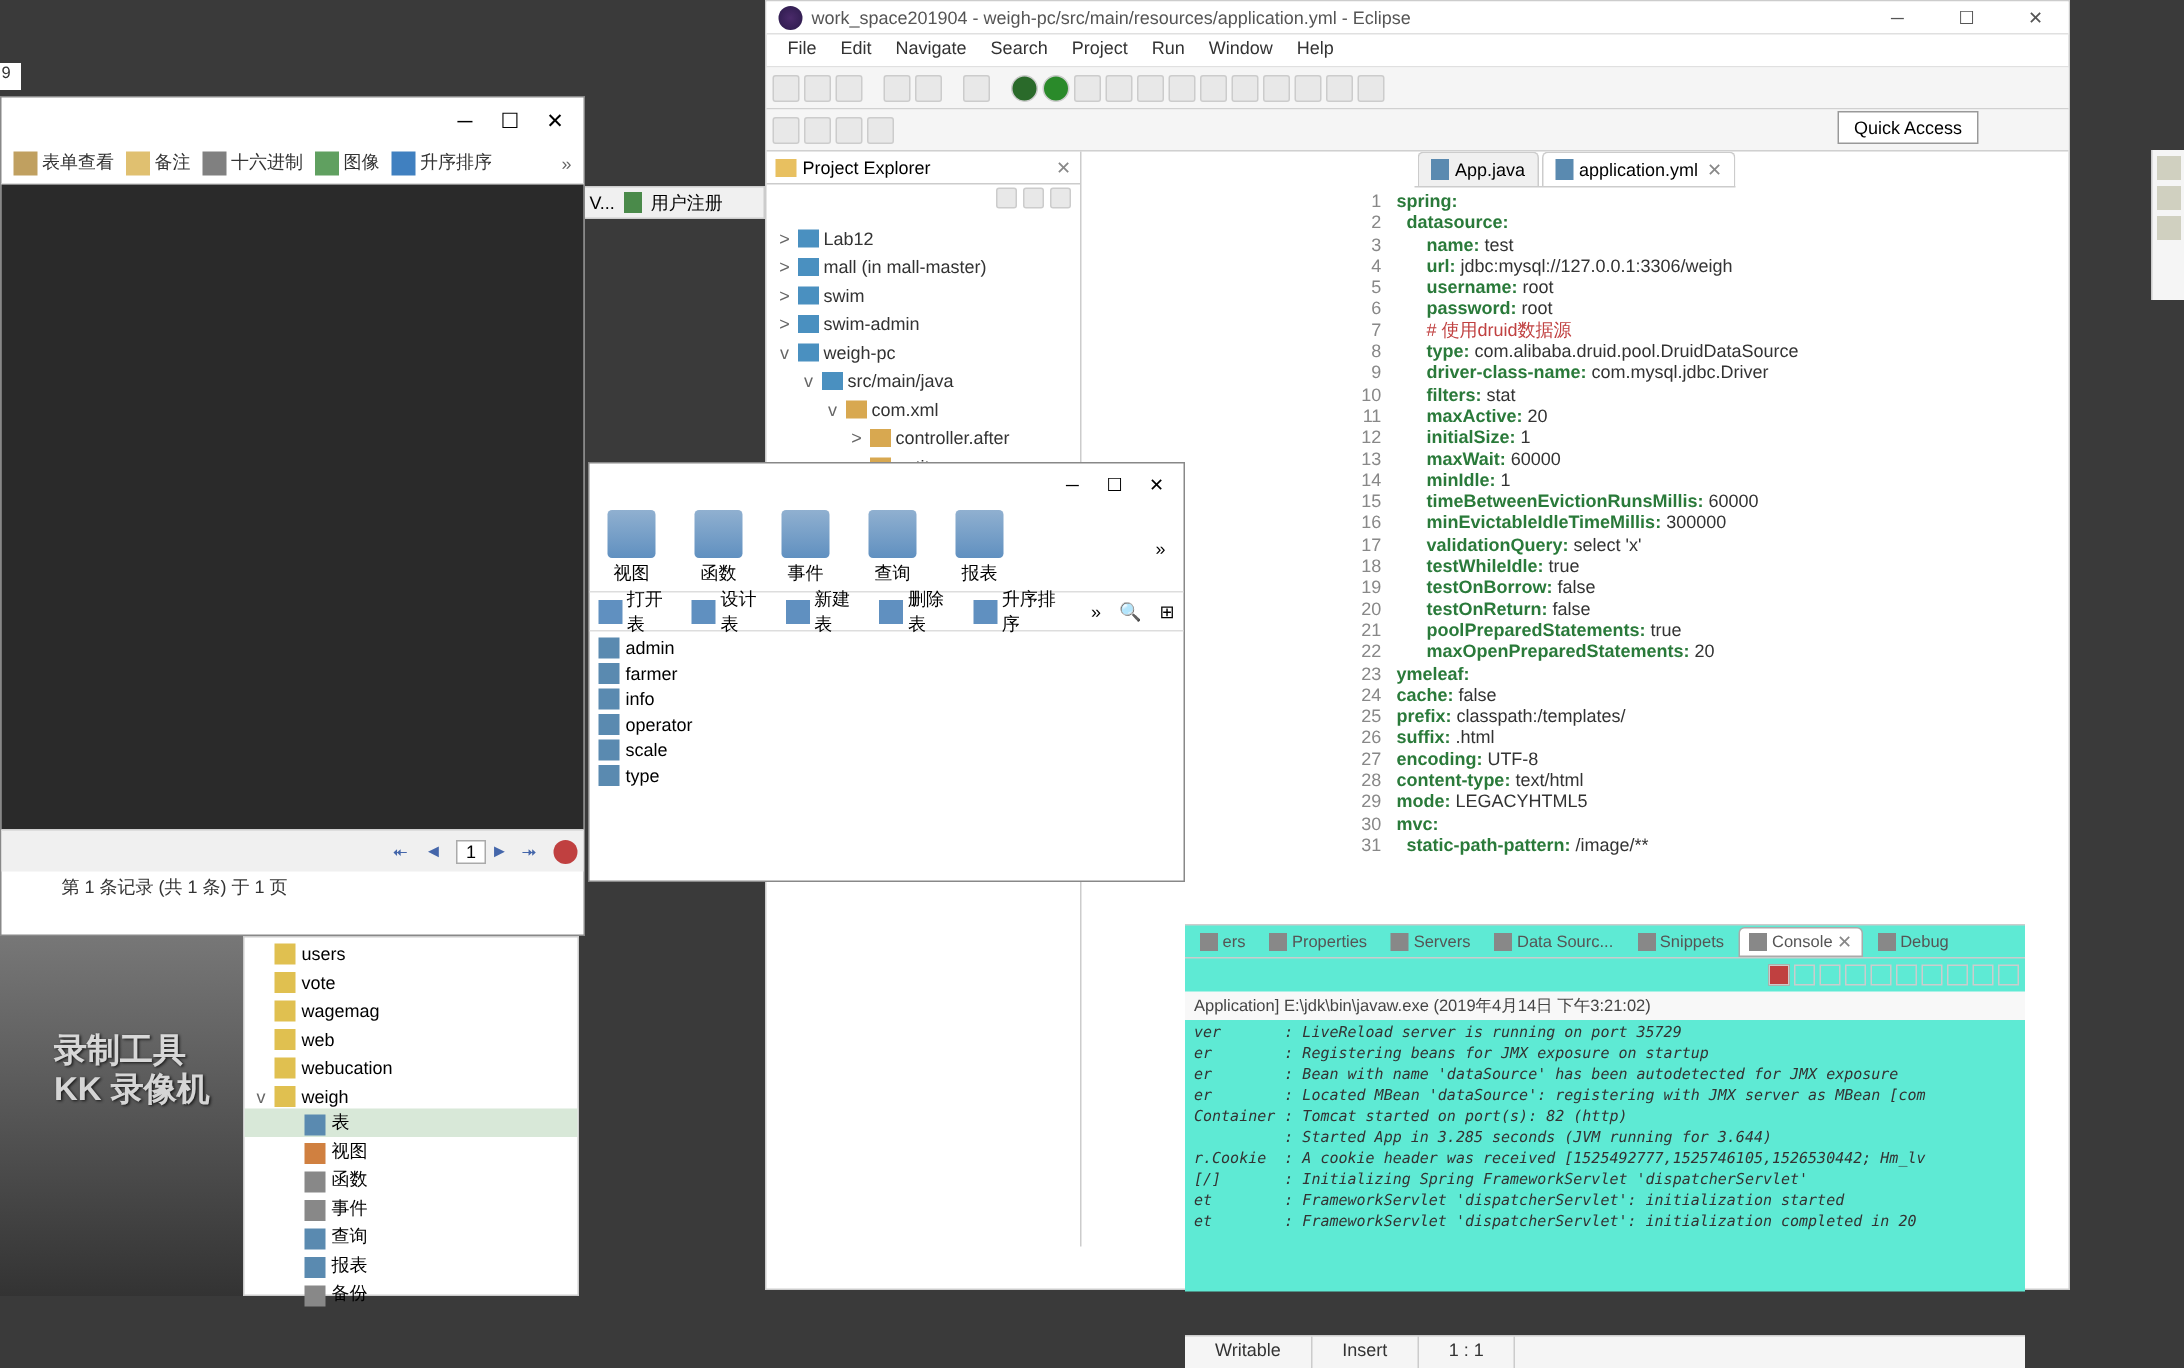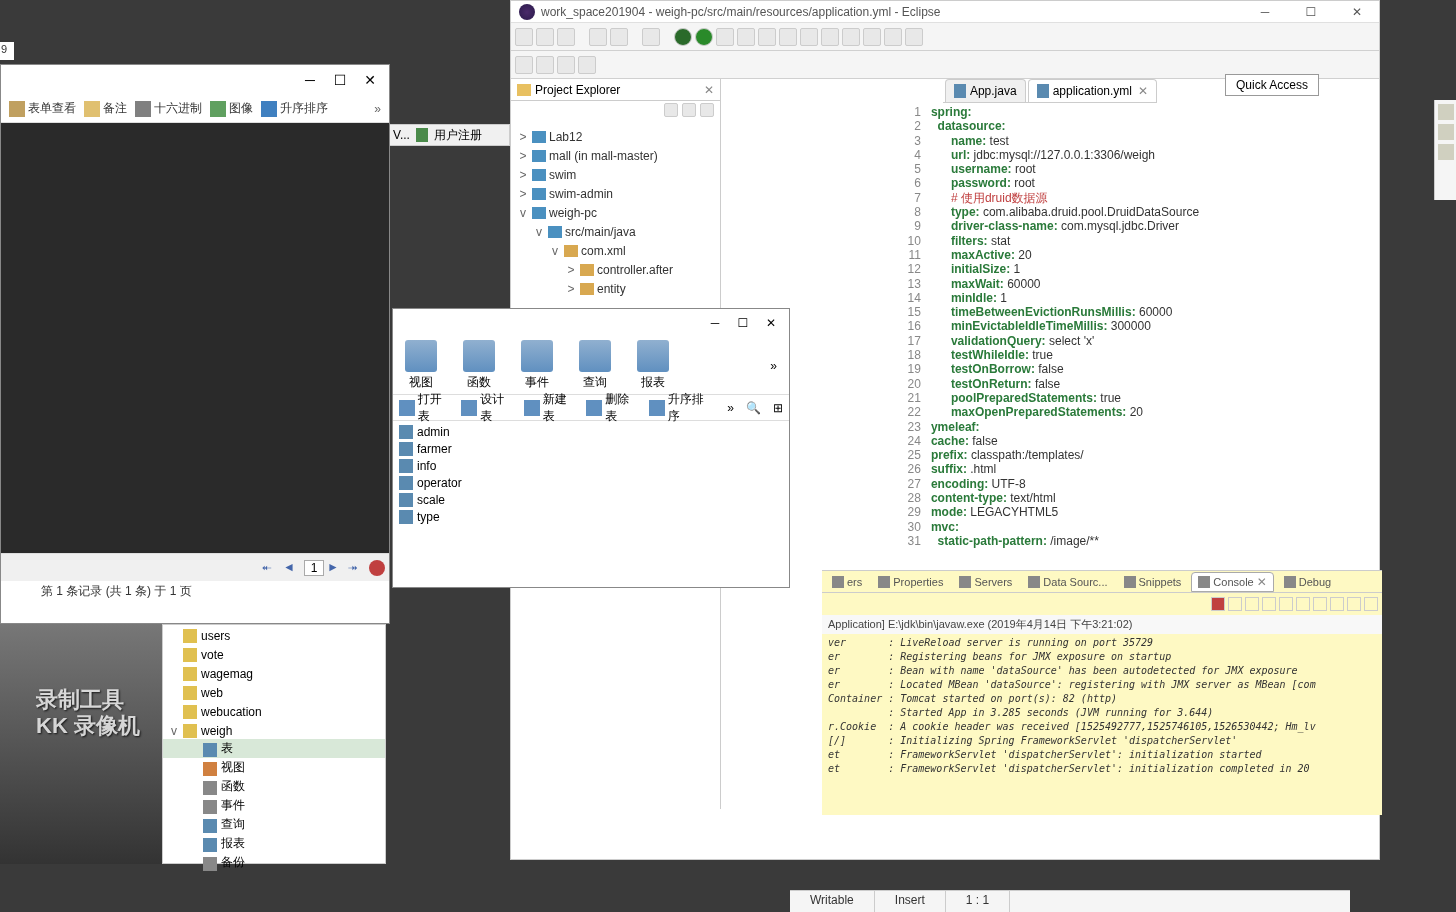--- a/index.html
+++ b/index.html
@@ -46,21 +46,21 @@
 .tab-close { margin-left: 6px; color: #888; }
 
 .code-area { flex: 1; display: flex; font-family: Consolas, monospace; font-size: 12px; overflow: hidden; }
 .line-nums { width: 30px; text-align: right; padding: 2px 6px 2px 2px; color: #888; background: #fff; }
 .line-nums div { height: 14.3px; line-height: 14.3px; }
 .code { flex: 1; padding: 2px 4px; white-space: pre; line-height: 14.3px; }
 .key { color: #2a7a3a; font-weight: bold; }
 .val { color: #333; }
 .comment { color: #c04040; }
 
-.console-panel { position: absolute; left: 790px; top: 570px; width: 560px; height: 245px; background: #fef9c3; border-top: 1px solid #ccc; margin-left: 32px; }
+.console-panel { position: absolute; left: 790px; top: 616px; width: 560px; height: 245px; background: #5eead4; border-top: 1px solid #ccc; }
 .console-tabs { display: flex; align-items: center; height: 22px; border-bottom: 1px solid #ccc; gap: 4px; padding: 0 4px; }
 .ctab { padding: 2px 6px; font-size: 11px; color: #555; display: flex; align-items: center; gap: 3px; }
 .ctab.active { background: #fff; border: 1px solid #aaa; border-radius: 4px 4px 0 0; }
 .ctab-icon { width: 12px; height: 12px; background: #888; }
 .console-toolbar { height: 22px; display: flex; align-items: center; gap: 3px; padding: 0 4px; justify-content: flex-end; }
 .c-btn { width: 14px; height: 14px; border: 1px solid #ccc; }
 .c-btn.red { background: #c04040; }
 .console-status { padding: 2px 6px; font-size: 11px; color: #444; background: #f8f8f8; }
 .console-out { font-family: Consolas, monospace; font-size: 10px; padding: 2px 6px; white-space: pre; line-height: 14px; color: #333; overflow: hidden; font-style: italic; }
 
@@ -135,20 +135,30 @@
 <div class="eclipse">
   <div class="titlebar">
     <div class="eclipse-icon"></div>
     <div class="titlebar-text">work_space201904 - weigh-pc/src/main/resources/application.yml - Eclipse</div>
     <div class="win-btns">
       <div class="win-btn">─</div>
       <div class="win-btn">☐</div>
       <div class="win-btn">✕</div>
     </div>
   </div>
+  <div class="menubar" id="menubar">
+      <div class="menu-item">File</div>
+      <div class="menu-item">Edit</div>
+      <div class="menu-item">Navigate</div>
+      <div class="menu-item">Search</div>
+      <div class="menu-item">Project</div>
+      <div class="menu-item">Run</div>
+      <div class="menu-item">Window</div>
+      <div class="menu-item">Help</div>
+    </div>
   <div class="toolbar">
     <div class="tool-btn"></div>
     <div class="tool-btn"></div>
     <div class="tool-btn"></div>
     <div style="width:8px"></div>
     <div class="tool-btn"></div>
     <div class="tool-btn"></div>
     <div style="width:8px"></div>
     <div class="tool-btn"></div>
     <div style="width:8px"></div>

